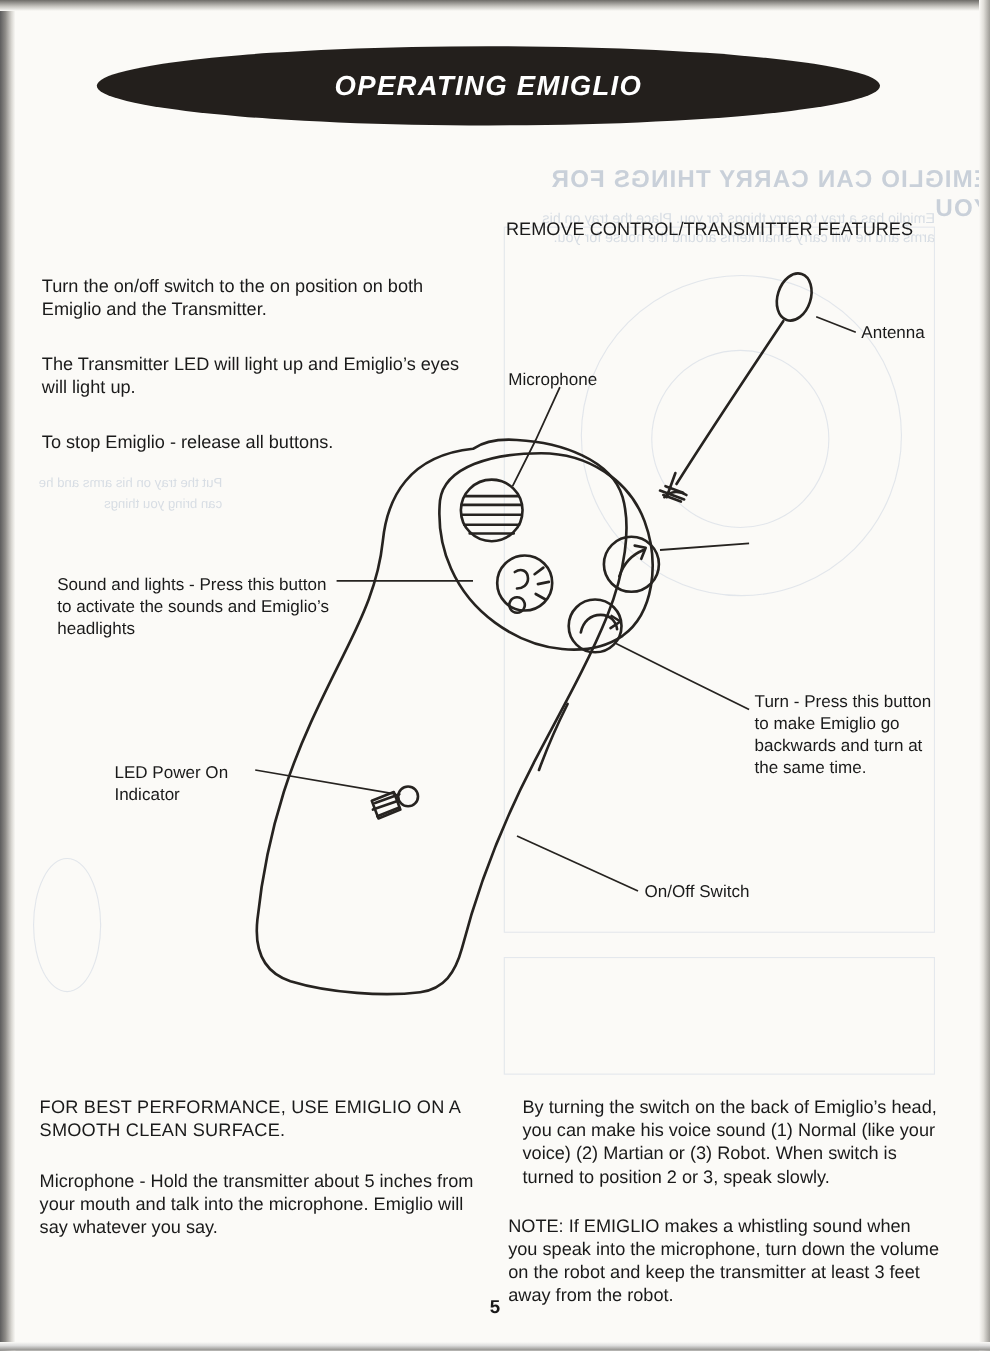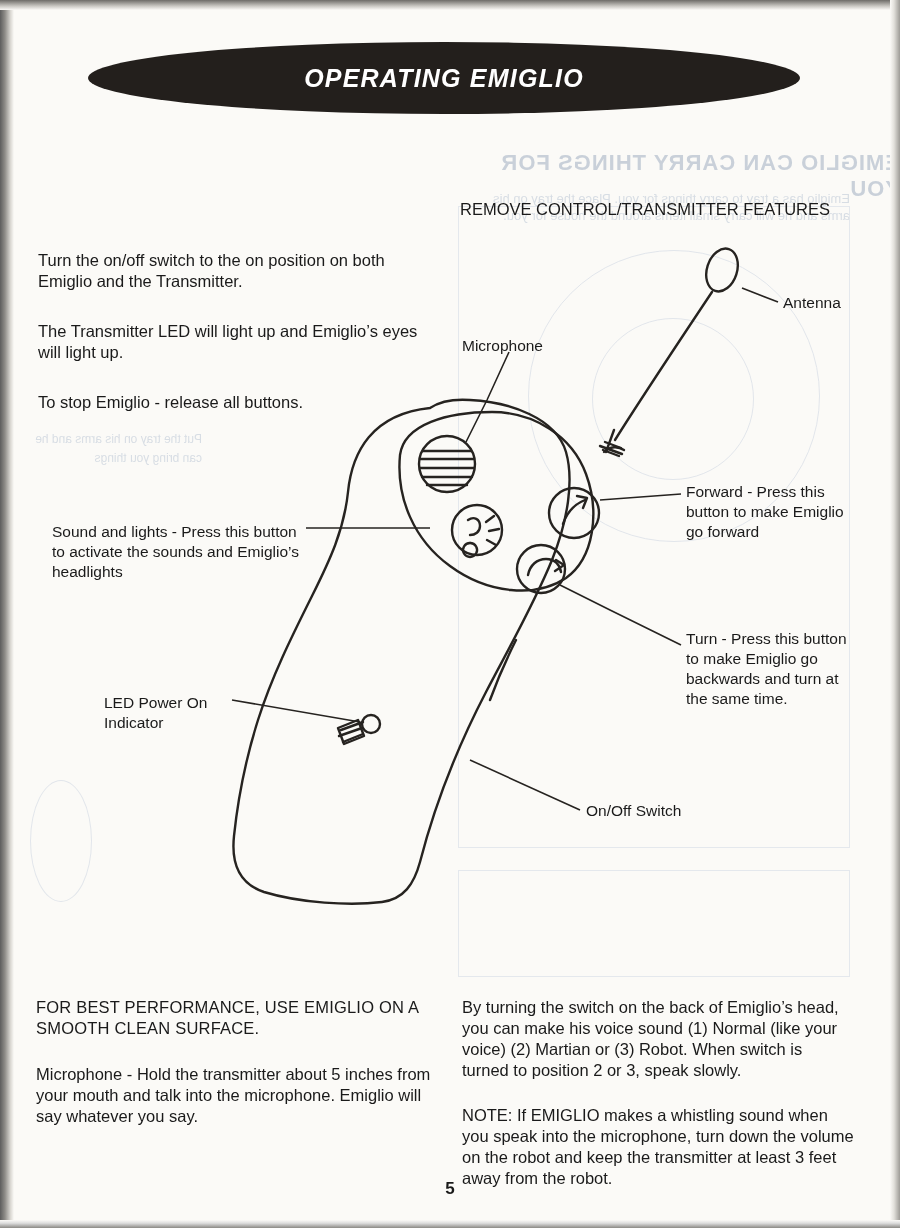--- a/index.html
+++ b/index.html
@@ -131,21 +131,21 @@
   .lbl-microphone { left: 462px; top: 336px; }
   .lbl-antenna { left: 783px; top: 293px; }
   .lbl-forward { left: 686px; top: 482px; width: 165px; }
   .lbl-turn { left: 686px; top: 629px; width: 165px; }
   .lbl-onoff { left: 586px; top: 801px; text-align: right; }
   .lbl-sound { left: 52px; top: 522px; width: 250px; }
   .lbl-led { left: 104px; top: 693px; width: 160px; }
 
   .bottom-left { left: 36px; top: 997px; width: 400px; }
   .bottom-left-2 { left: 36px; top: 1064px; width: 400px; }
-  .bottom-right { left: 462px; top: 997px; width: 390px; }
+  .bottom-right { left: 475px; top: 997px; width: 390px; }
   .bottom-right-2 { left: 462px; top: 1105px; width: 392px; }
 
   .page-number {
     position: absolute;
     left: 0;
     top: 1179px;
     width: 900px;
     text-align: center;
     font-size: 17px;
     font-weight: bold;
@@ -238,21 +238,20 @@
       <path d="M681,494 L600,500"></path>
       <path d="M681,645 L610,610 L560,585"></path>
       <path d="M580,810 L470,760"></path>
       <path d="M306,528 L430,528"></path>
       <path d="M232,700 L360,722"></path>
     </g>
   </svg>
 
   <div class="lbl lbl-microphone">Microphone</div>
   <div class="lbl lbl-antenna">Antenna</div>
-  <div class="lbl lbl-forward">Forward - Press this button to make Emiglio go forward</div>
   <div class="lbl lbl-turn">Turn - Press this button to make Emiglio go backwards and turn at the same time.</div>
   <div class="lbl lbl-onoff">On/Off Switch</div>
   <div class="lbl lbl-sound">Sound and lights - Press this button to activate the sounds and Emiglio’s headlights</div>
   <div class="lbl lbl-led">LED Power On Indicator</div>
 
   <div class="txt caps bottom-left">FOR BEST PERFORMANCE, USE EMIGLIO ON A SMOOTH CLEAN SURFACE.</div>
   <div class="txt bottom-left-2">Microphone - Hold the transmitter about 5 inches from your mouth and talk into the microphone. Emiglio will say whatever you say.</div>
   <div class="txt bottom-right">By turning the switch on the back of Emiglio’s head, you can make his voice sound (1) Normal (like your voice) (2) Martian or (3) Robot.  When switch is turned to position 2 or 3, speak slowly.</div>
   <div class="txt bottom-right-2">NOTE: If EMIGLIO makes a whistling sound when you speak into the microphone, turn down the volume on the robot and keep the transmitter at least 3 feet away from the robot.</div>
 

